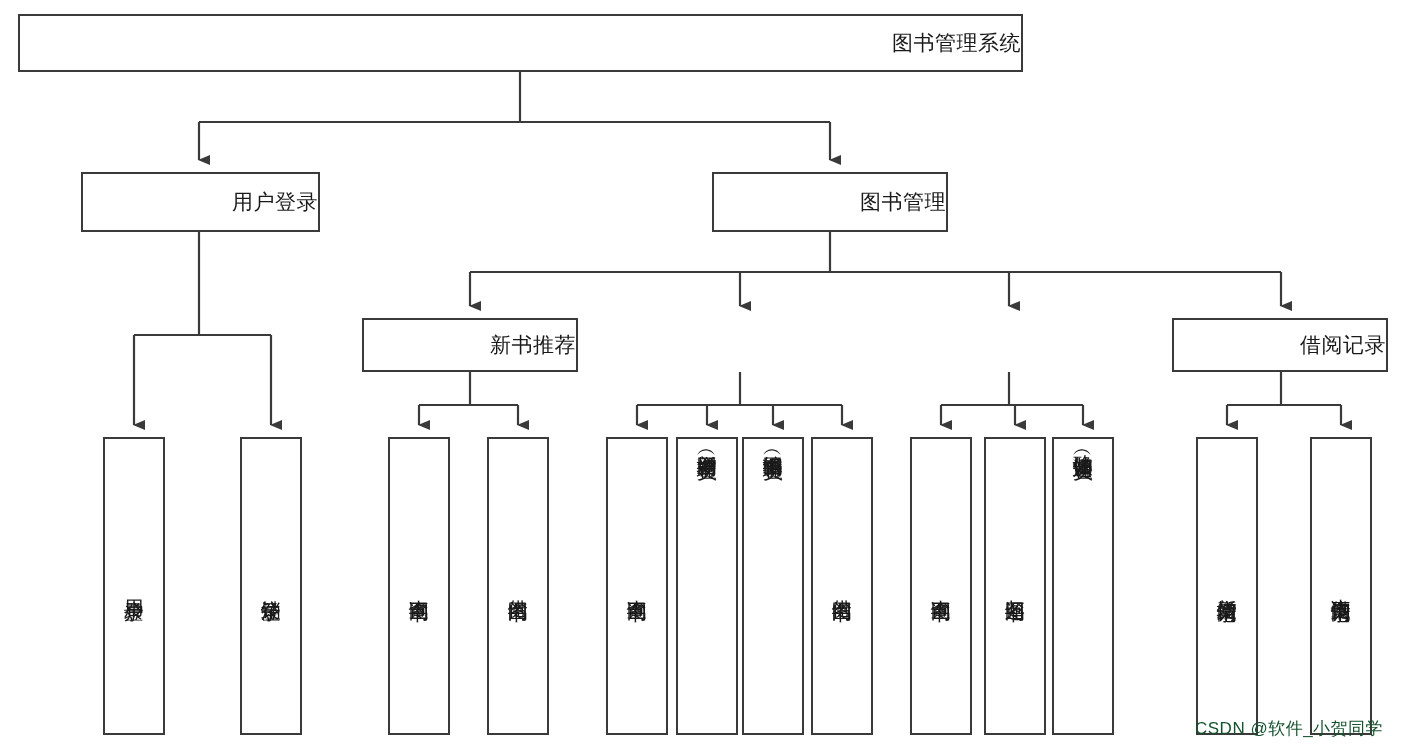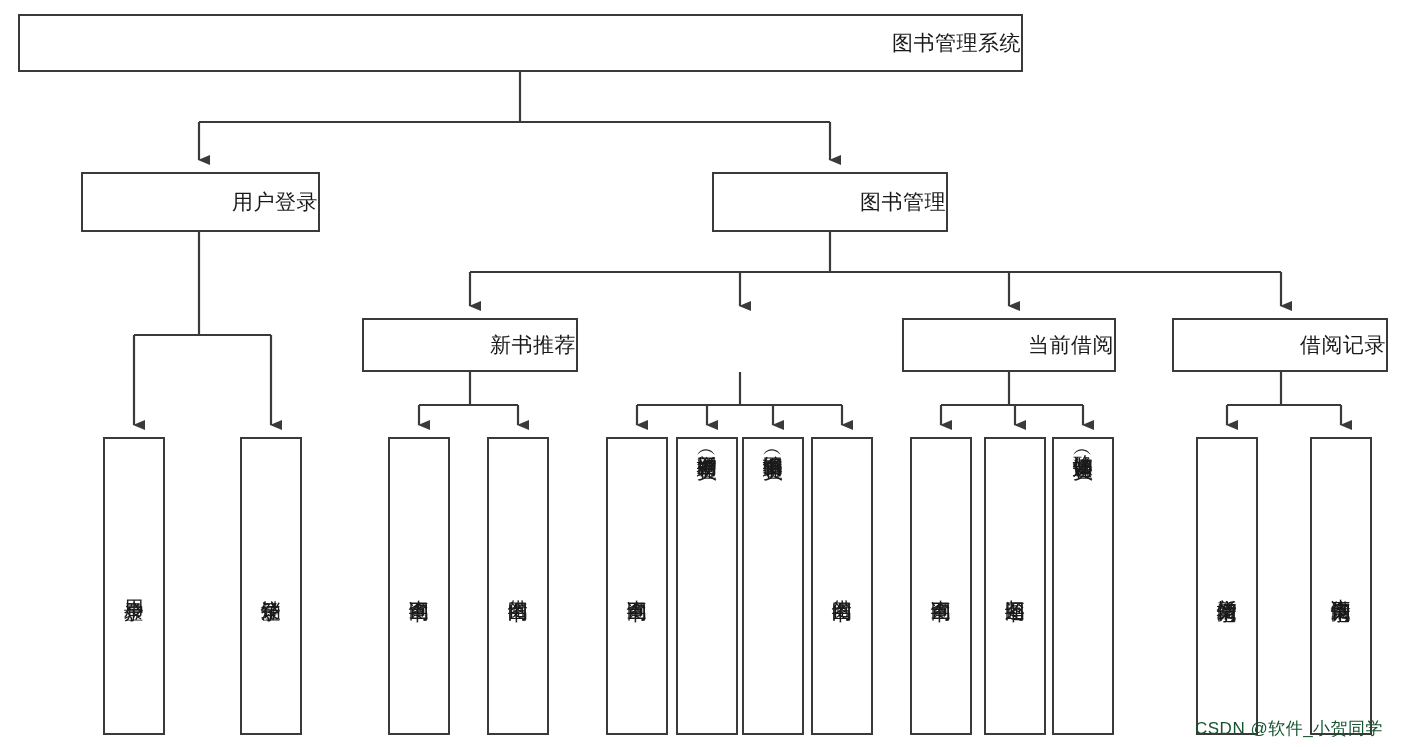--- a/index.html
+++ b/index.html
@@ -129,23 +129,20 @@
   <div class="node-box" style="left: 81px; top: 172px; width: 239px; height: 60px;">
     <span class="node-label-h">用户登录</span>
   </div>
   <div class="node-box" style="left: 712px; top: 172px; width: 236px; height: 60px;">
     <span class="node-label-h">图书管理</span>
   </div>
 
   <div class="node-box" style="left: 362px; top: 318px; width: 216px; height: 54px;">
     <span class="node-label-h">新书推荐</span>
   </div>
-  <div class="node-box" style="left: 902px; top: 318px; width: 214px; height: 54px;">
-    <span class="node-label-h">当前借阅</span>
-  </div>
   <div class="node-box" style="left: 1172px; top: 318px; width: 216px; height: 54px;">
     <span class="node-label-h">借阅记录</span>
   </div>
 
   <div class="node-box vertical centered" style="left: 103px; top: 437px; width: 62px; height: 298px;">
     <span class="node-label-v">用户登录</span>
   </div>
   <div class="node-box vertical centered" style="left: 240px; top: 437px; width: 62px; height: 298px;">
     <span class="node-label-v">注销登录</span>
   </div>

